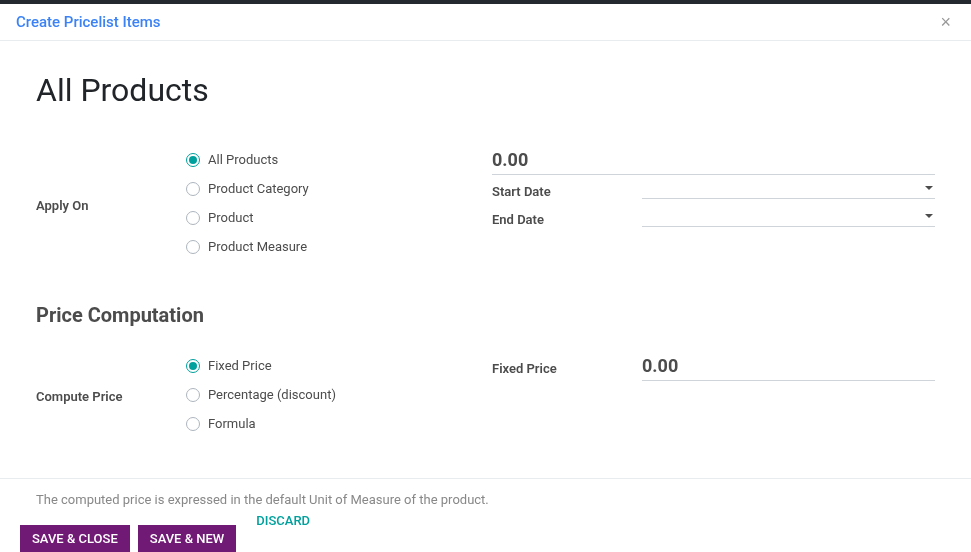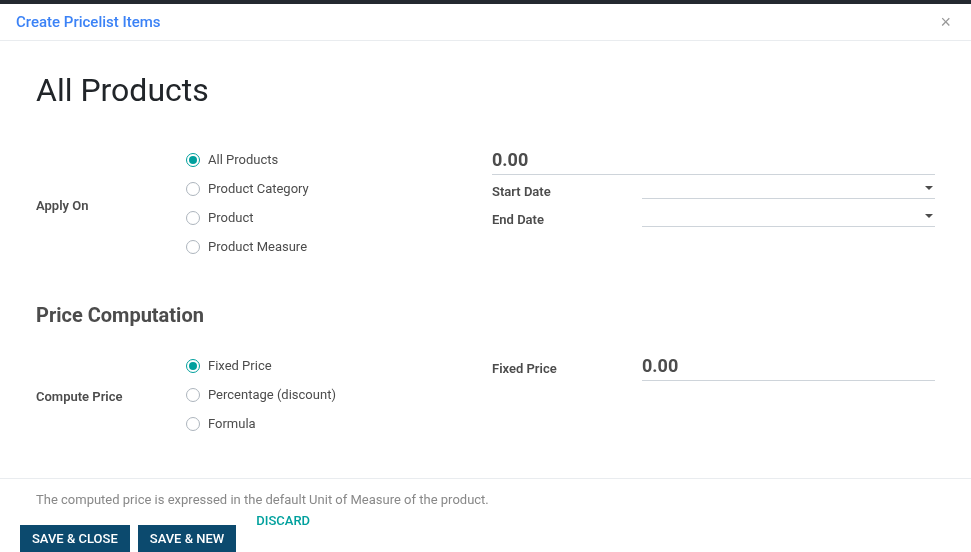--- a/index.html
+++ b/index.html
@@ -157,21 +157,21 @@
     .btn {
       padding: 6px 12px;
       font-size: 13px;
       font-weight: 500;
       border: none;
       cursor: pointer;
       text-transform: uppercase;
       font-family: inherit;
     }
     .btn-primary {
-      background: #0c4a6e;
+      background: #701a75;
       color: #fff;
       margin-top: 36px;
     }
     .btn-link {
       background: transparent;
       color: #00a09d;
     }
   </style>
 </head>
 <body>

